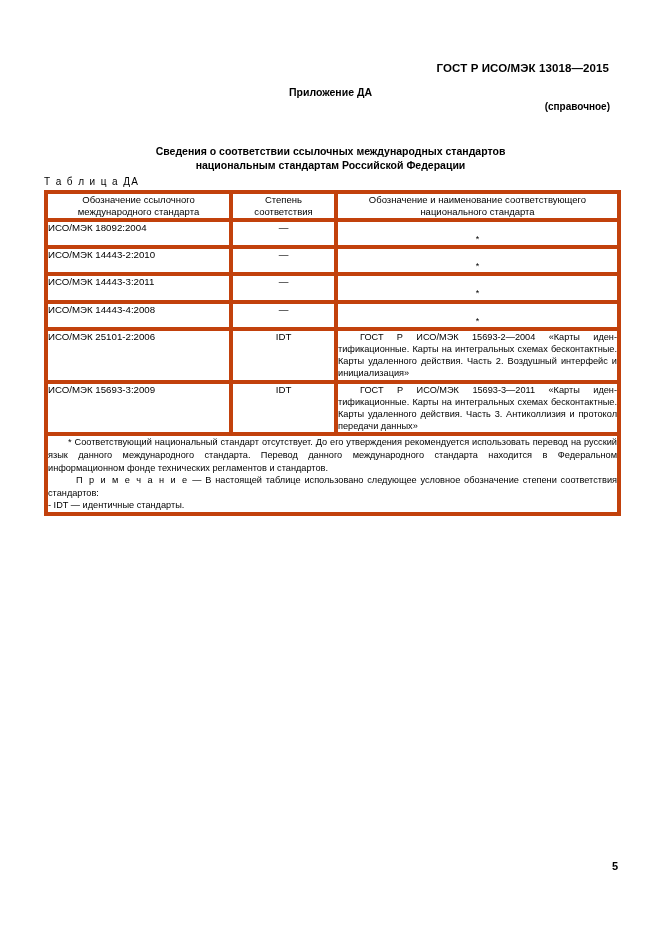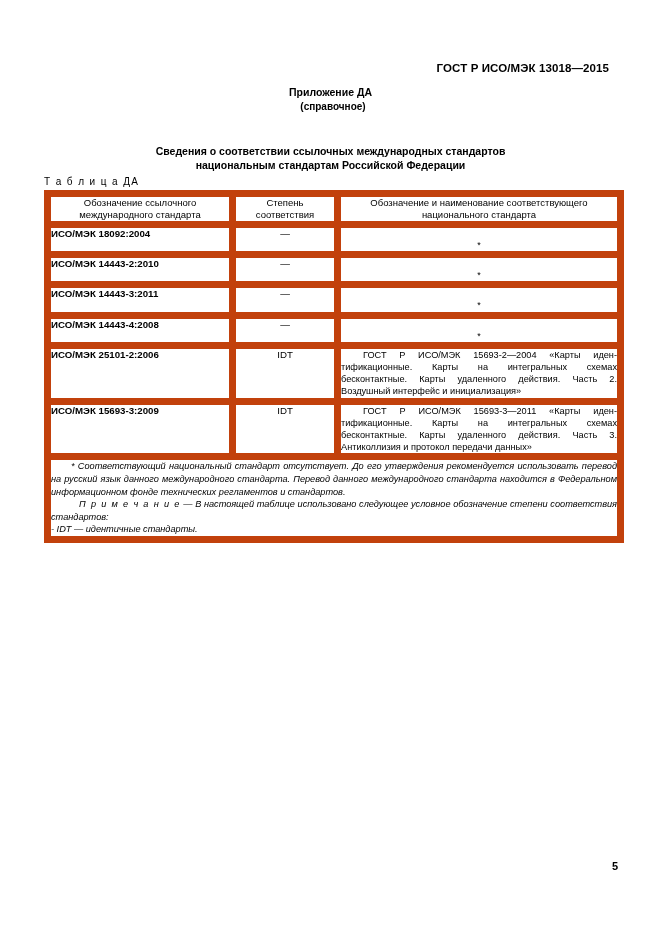--- a/index.html
+++ b/index.html
@@ -36,24 +36,23 @@
     width: 661px;
     text-align: center;
     font-size: 10.5px;
     font-weight: bold;
   }
   .annex-sub {
     position: absolute;
     top: 101px;
     left: 0;
     width: 610px;
-    text-align: center;
+    text-align: right;
     font-size: 10px;
     font-weight: bold;
-    margin-left: 28px;
   }
   .section-title {
     position: absolute;
     top: 144px;
     left: 0;
     width: 661px;
     text-align: center;
     font-size: 10.5px;
     font-weight: bold;
     line-height: 14px;
@@ -67,36 +66,35 @@
   }
   table.main {
     position: absolute;
     top: 190px;
     left: 44px;
     width: 573px;
     border-collapse: collapse;
     table-layout: fixed;
   }
   table.main td, table.main th {
-    border: 7px solid #c2410c;
+    border: 4px solid #c2410c;
     vertical-align: top;
     padding: 0;
   }
   th.hcell {
     font-size: 9.5px;
     font-weight: normal;
     text-align: center;
     line-height: 12px;
     padding: 7px 4px 8px 4px;
   }
   td.c1 {
     font-size: 9.7px;
     padding: 9px 0 9px 10px;
     line-height: 12px;
-    font-weight: bold;
   }
   td.c2 {
     font-size: 9.7px;
     text-align: center;
     padding: 9px 2px;
   }
   td.c3 {
     font-size: 9.2px;
     padding: 8px 8px 8px 8px;
     line-height: 12.2px;
@@ -112,21 +110,20 @@
     display: block;
   }
   td.notes {
     font-size: 9.2px;
     line-height: 12.6px;
     padding: 7px 10px 9px 10px;
     text-align: justify;
   }
   td.notes p {
     margin: 0;
-    font-style: italic;
   }
   td.notes p.i1 { text-indent: 20px; }
   .sp { letter-spacing: 1.3px; padding-left: 8px; }
   .page-num {
     position: absolute;
     right: 43px;
     top: 860px;
     font-size: 11px;
     font-weight: bold;
   }

